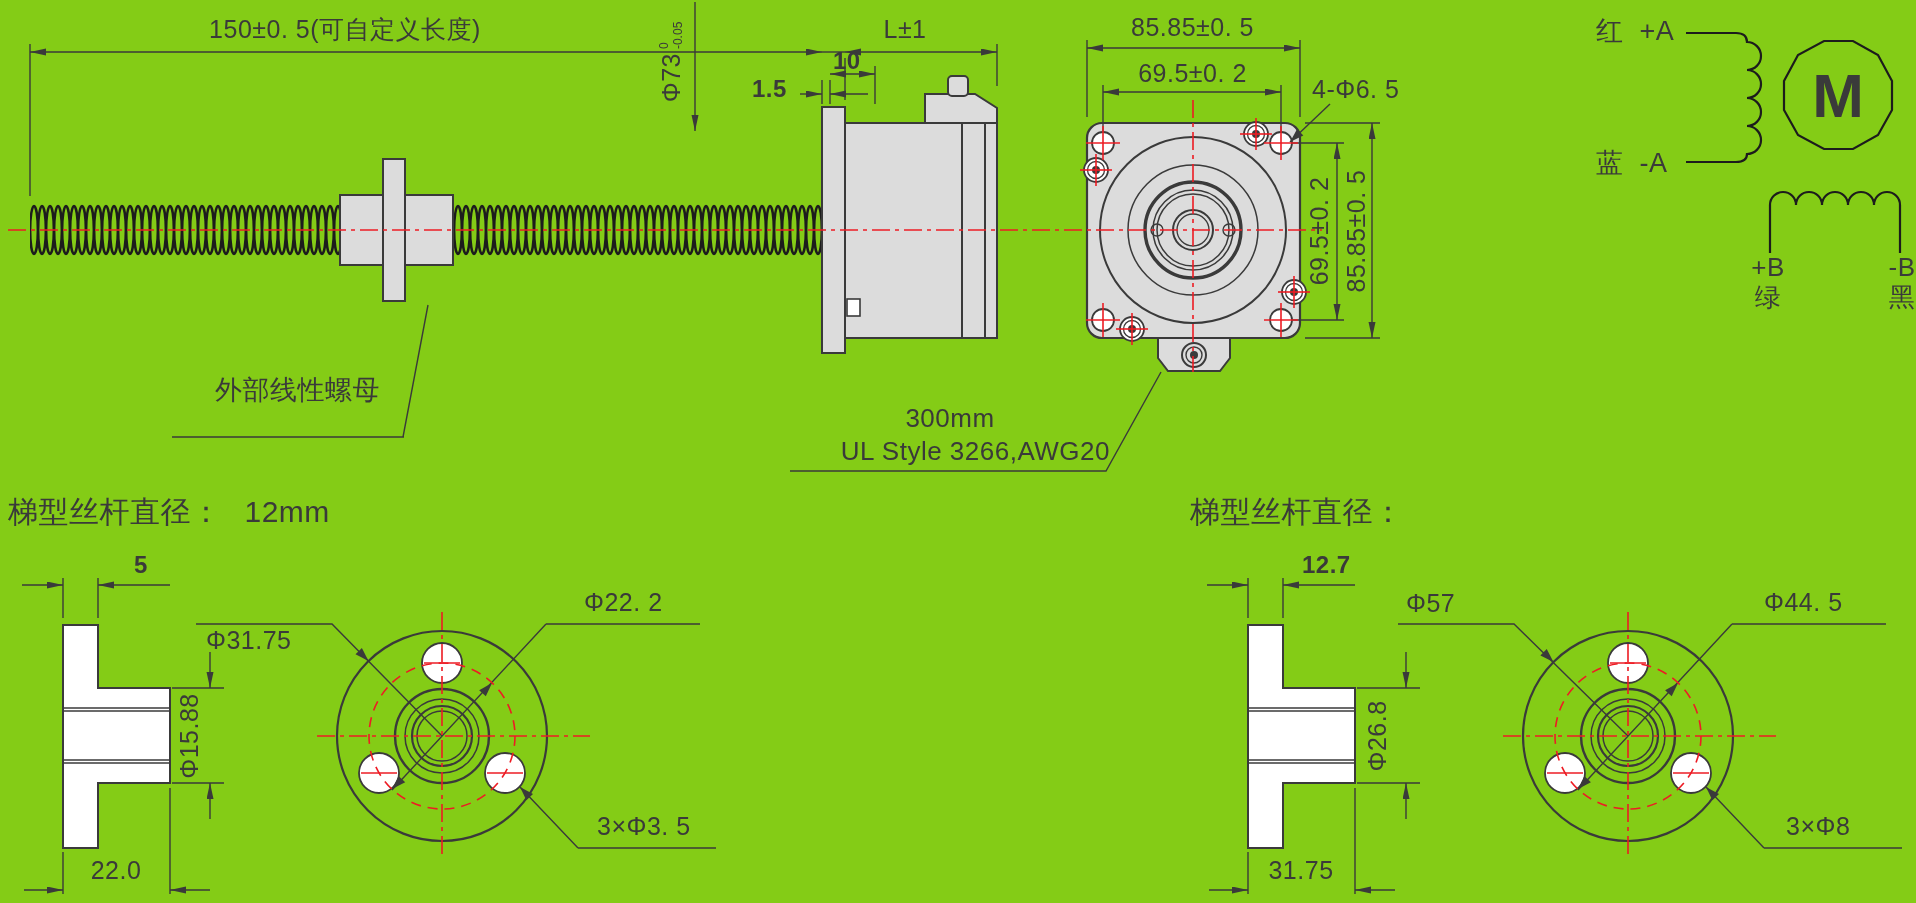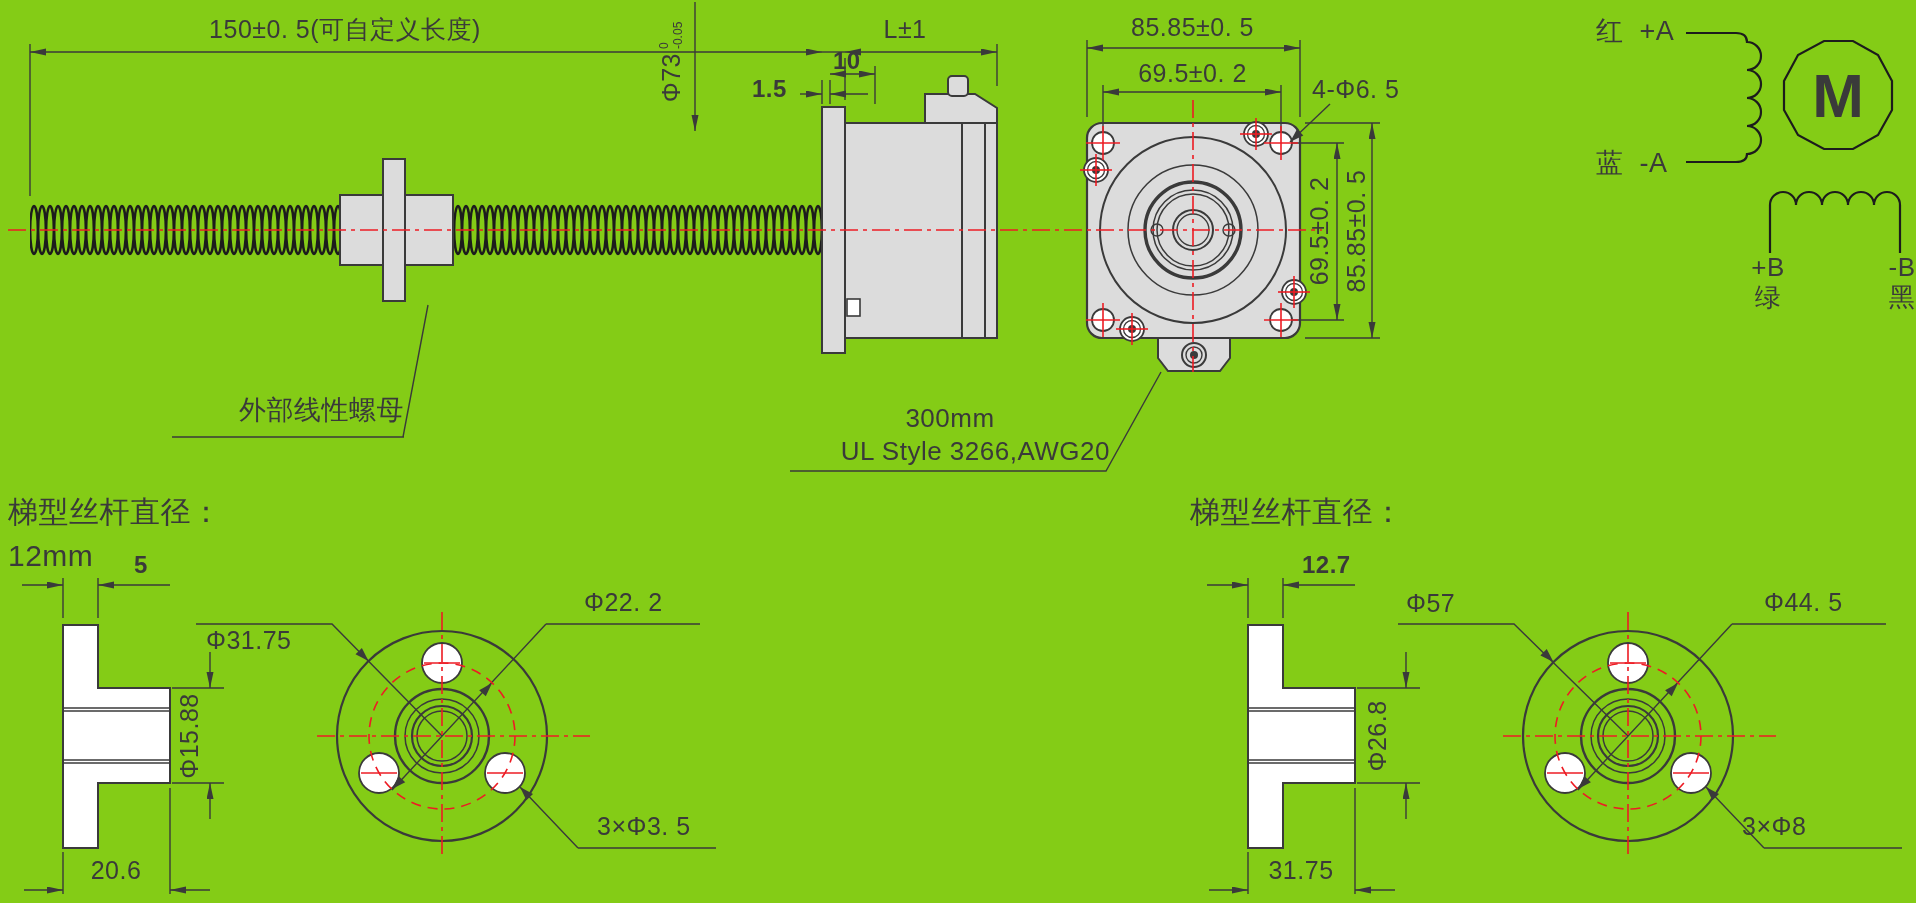--- a/index.html
+++ b/index.html
@@ -3,21 +3,21 @@
 <meta charset="utf-8">
 <style>
   html,body{margin:0;padding:0;background:#fff;}
   #stage{position:relative;width:1916px;height:903px;background:#84cc16;overflow:hidden;
          font-family:"Liberation Sans","DejaVu Sans",sans-serif;color:#3a3a3a;}
   #art{position:absolute;left:0;top:0;}
   .t{position:absolute;white-space:nowrap;color:#3a3a3a;font-size:25px;letter-spacing:.5px;line-height:1.1;}
   .ctr{text-align:center;}
   .rot{transform:rotate(-90deg);display:flex;align-items:center;justify-content:center;}
   .small{font-size:24px;font-weight:bold;}
-  .head{font-size:30px;display:flex;gap:11px;align-items:baseline;flex-direction:column;}
+  .head{font-size:30px;display:flex;gap:23px;align-items:baseline;}
   .cjk{font-size:27px;}
   .tol{display:inline-flex;flex-direction:column;font-size:12px;line-height:1.15;margin-left:4px;letter-spacing:0;}
   .pair{display:flex;gap:16px;}
   .stack{display:flex;flex-direction:column;align-items:center;font-size:26px;line-height:1.15;}
   .mlab{font-size:62px;font-weight:bold;letter-spacing:0;}
 </style>
 </head>
 <body>
 
 <div id="stage">
@@ -295,21 +295,21 @@
 <div class="t small" style="left:833px;top:48px;">10</div>
 <div class="t ctr" style="left:865px;top:16px;width:80px;">L±1</div>
 
 <div class="t ctr" style="left:1085px;top:14px;width:215px;">85.85±0. 5</div>
 <div class="t ctr" style="left:1100px;top:60px;width:185px;">69.5±0. 2</div>
 <div class="t" style="left:1312px;top:76px;">4-Φ6. 5</div>
 
 <div class="t rot ctr" style="left:1245px;top:216px;width:150px;height:30px;">69.5±0. 2</div>
 <div class="t rot ctr" style="left:1272px;top:216px;width:170px;height:30px;">85.85±0. 5</div>
 
-<div class="t cjk" style="left:215px;top:396px;margin-left:24px;">外部线性螺母</div>
+<div class="t cjk" style="left:215px;top:376px;">外部线性螺母</div>
 <div class="t ctr" style="left:860px;top:404px;width:180px;font-size:26px;">300mm</div>
 <div class="t ctr" style="left:790px;top:437px;width:320px;font-size:26px;text-align:right;">UL Style 3266,AWG20</div>
 
 <div class="t cjk pair" style="left:1596px;top:17px;">
   <span>红</span>
   <span>+A</span>
 </div>
 <div class="t cjk pair" style="left:1596px;top:149px;">
   <span>蓝</span>
   <span>-A</span>
@@ -325,26 +325,26 @@
 </div>
 
 <div class="t head" style="left:8px;top:495px;">
   <span>梯型丝杆直径：</span>
   <span>12mm</span>
 </div>
 <div class="t small" style="left:134px;top:552px;">5</div>
 <div class="t" style="left:206px;top:592px;margin-top:35px;">Φ31.75</div>
 <div class="t" style="left:584px;top:589px;">Φ22. 2</div>
 <div class="t rot ctr" style="left:130px;top:721px;width:120px;height:30px;">Φ15.88</div>
-<div class="t ctr" style="left:76px;top:857px;width:80px;">20.6</div>
+<div class="t ctr" style="left:76px;top:857px;width:80px;">22.0</div>
 <div class="t" style="left:597px;top:813px;">3×Φ3. 5</div>
 
 <div class="t head" style="left:1190px;top:495px;">
   <span>梯型丝杆直径：</span>
 </div>
 <div class="t small" style="left:1302px;top:552px;">12.7</div>
 <div class="t" style="left:1406px;top:590px;">Φ57</div>
 <div class="t" style="left:1764px;top:589px;">Φ44. 5</div>
 <div class="t rot ctr" style="left:1318px;top:721px;width:120px;height:30px;">Φ26.8</div>
 <div class="t ctr" style="left:1256px;top:857px;width:90px;">31.75</div>
-<div class="t" style="left:1742px;top:813px;">3×Φ8</div>
+<div class="t" style="left:1786px;top:813px;">3×Φ8</div>
 
 </div>
 
 </body></html>

